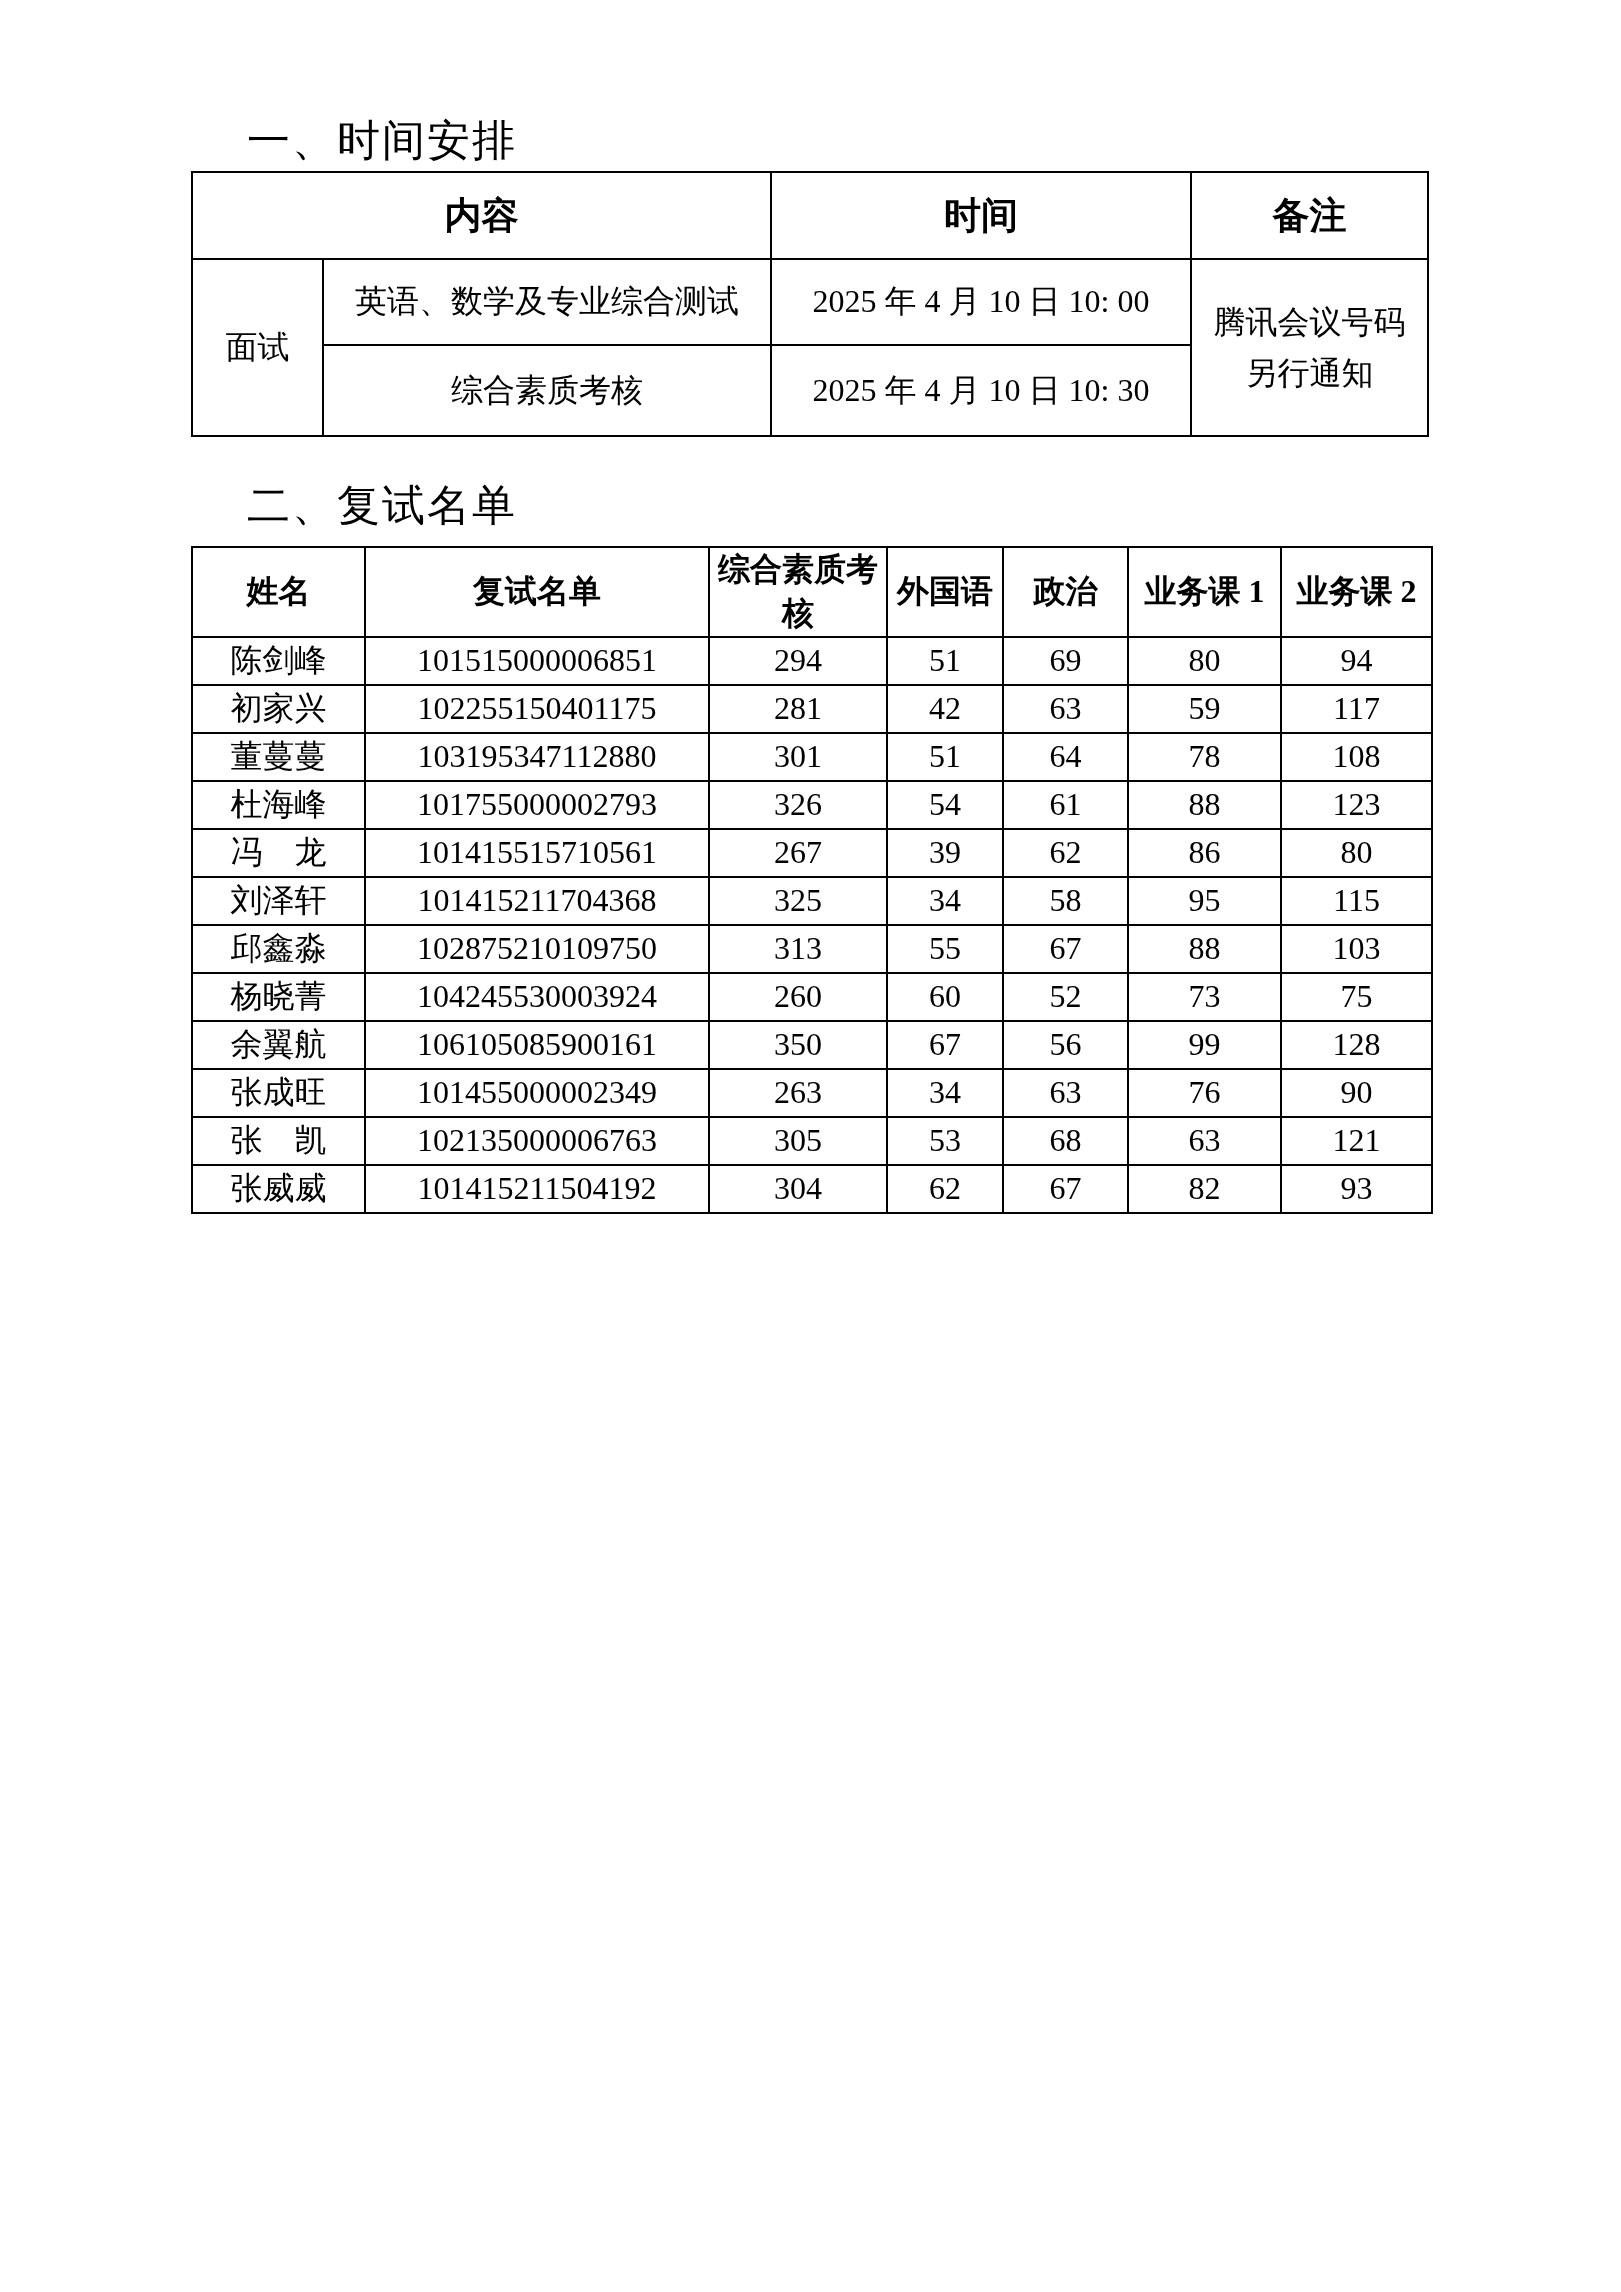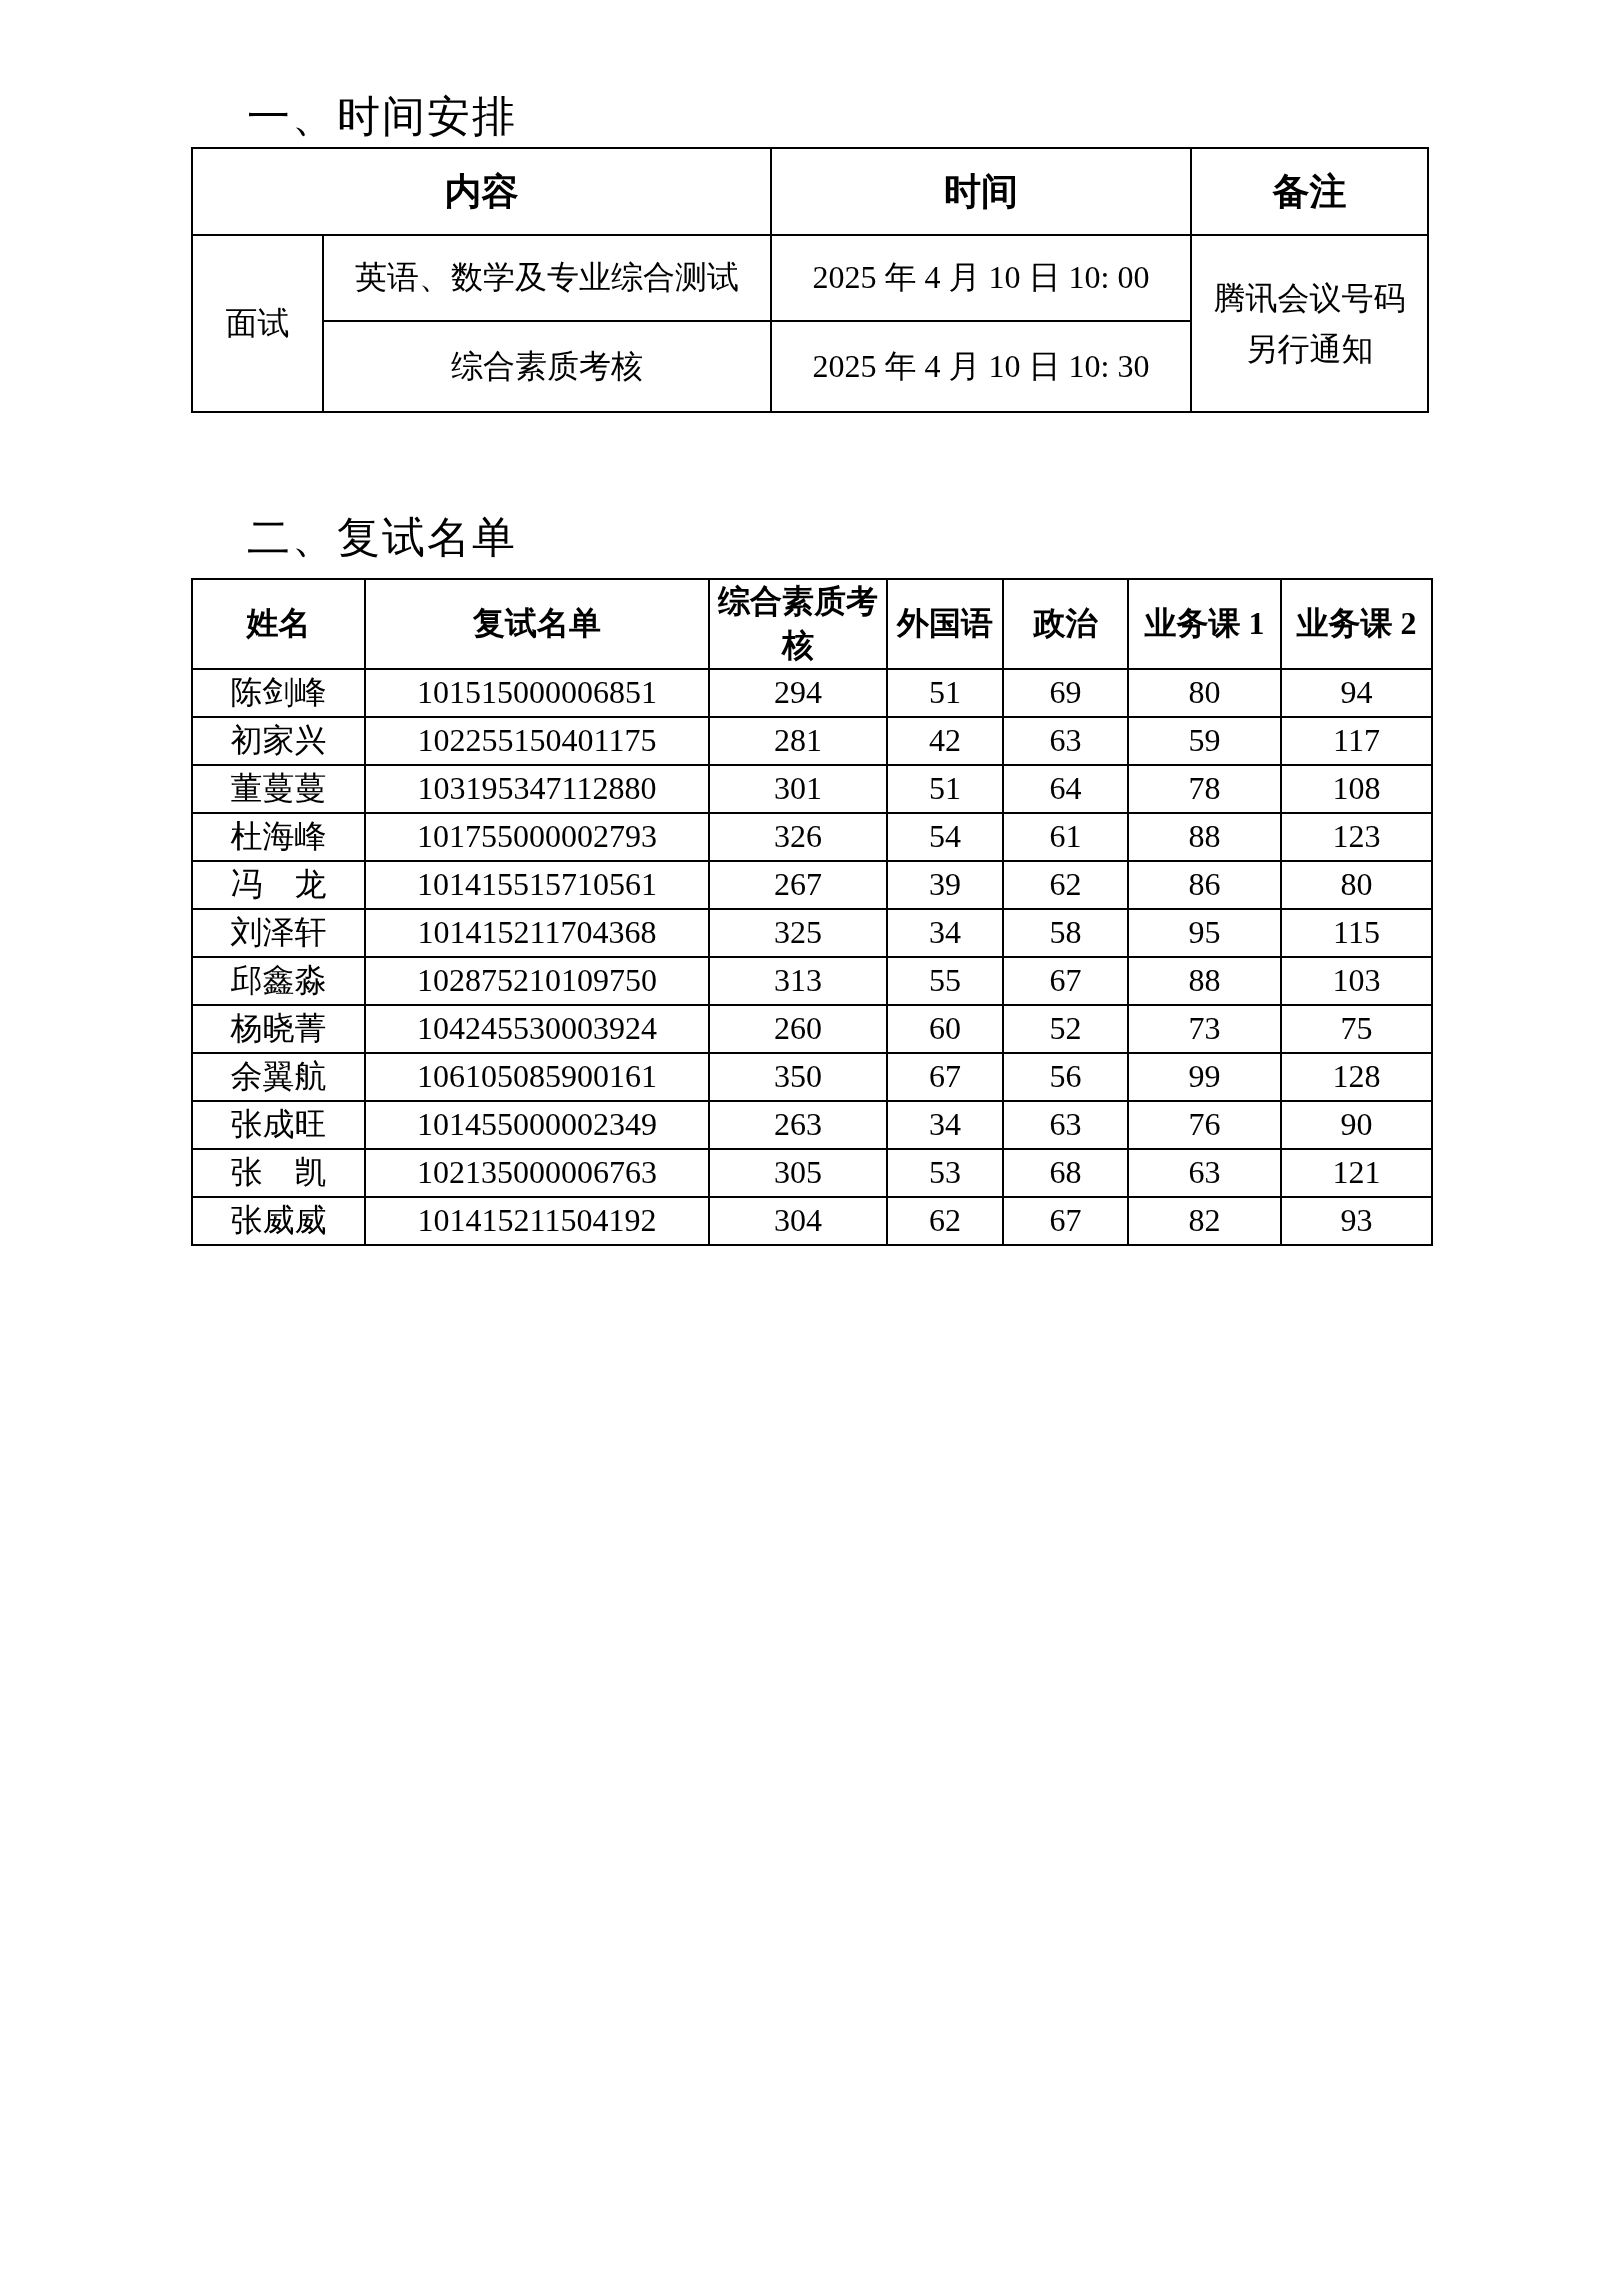--- a/index.html
+++ b/index.html
@@ -17,22 +17,22 @@
     width:1241px;
   }
   .sec-title{
     font-size:43px;
     line-height:49px;
     letter-spacing:2px;
     padding-left:56px;
     font-weight:400;
     white-space:nowrap;
   }
-  #section1-title{margin-top:92px;}
-  #section2-title{margin-top:100px;}
+  #section1-title{margin-top:116px;}
+  #section2-title{margin-top:44px;}
 
   table{
     border-collapse:collapse;
     table-layout:fixed;
     border:2.9px solid #000;
   }
   td,th{
     border:2px solid #000;
     padding:0;
     text-align:center;

